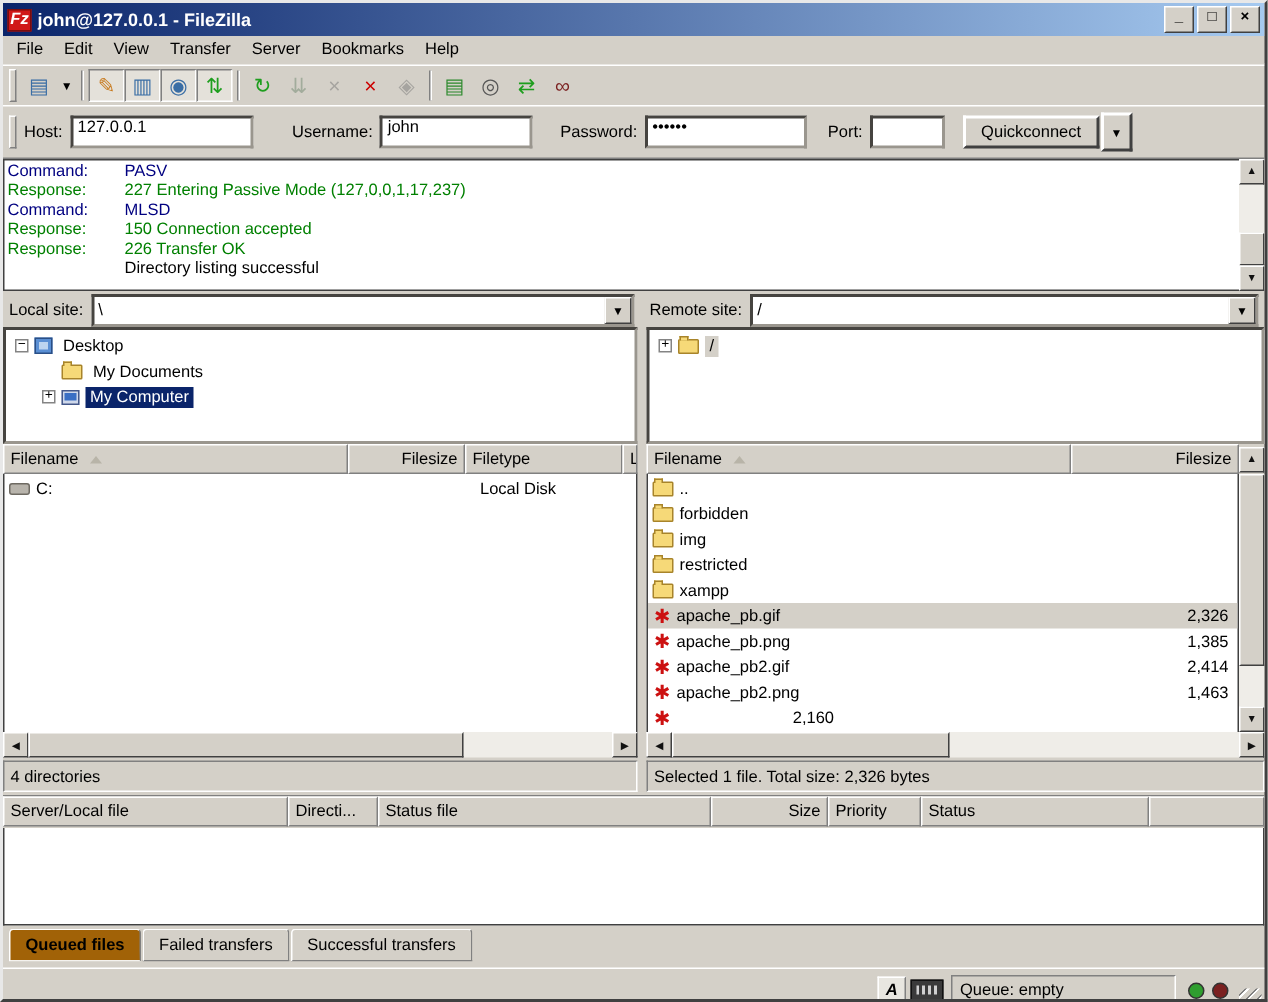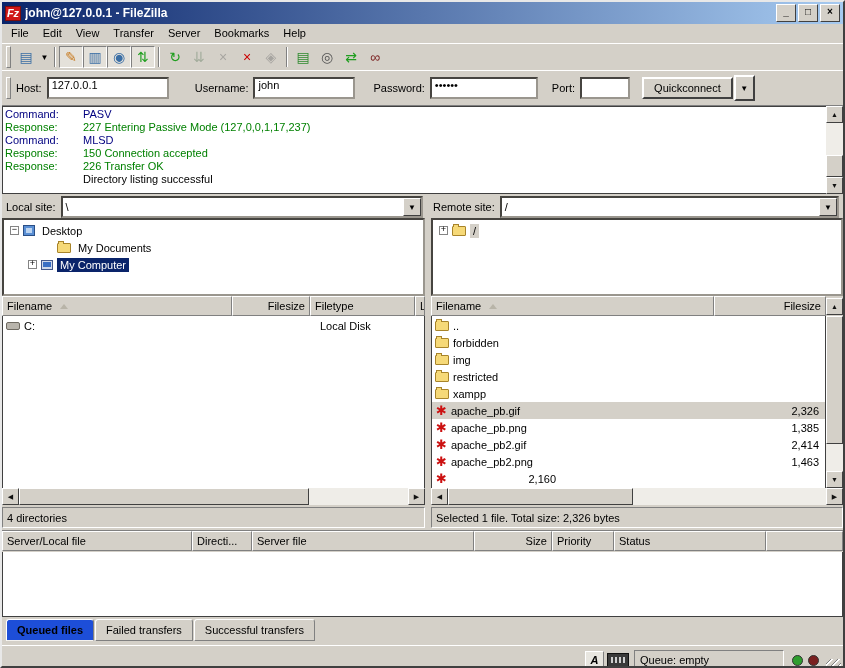--- a/index.html
+++ b/index.html
@@ -89,21 +89,21 @@
   
   .statusrow{height:23px;flex:0 0 23px;display:flex;align-items:stretch;font-size:11px;}
   .spanel{border:1px solid;border-color:#808080 #fff #fff #808080;display:flex;align-items:center;padding:0 4px;box-sizing:border-box;margin-top:2px;}
   
   .qsplit{height:2px;flex:0 0 2px;}
   .queueheaders{height:21px;flex:0 0 21px;display:flex;font-size:11px;border-top:1px solid #808080;}
   .queuebody{height:64px;flex:0 0 64px;background:#fff;border:1px solid #404040;border-top:none;}
   .tabsrow{height:26px;flex:0 0 26px;display:flex;align-items:flex-start;padding:2px 0 0 4px;font-size:11px;}
   .tab{height:20px;display:flex;align-items:center;padding:0 10px;background:#d4d0c8;
     border:1px solid;border-color:#fff #808080 #808080 #fff;border-radius:3px 3px 0 0;margin-right:1px;}
-  .tab.active{background:#1d4ed8;font-weight:bold;border-bottom-color:#f4f2ee;}
+  .tab.active{background:#a16207;font-weight:bold;border-bottom-color:#f4f2ee;}
   
   .bottombar{height:28px;flex:0 0 28px;display:flex;align-items:center;border-top:1px solid #fff;font-size:11px;padding:0 2px;}
   .bspacer{flex:1;}
   .ascii-ind{width:17px;height:17px;border:1px solid;border-color:#fff #808080 #808080 #fff;display:flex;align-items:center;justify-content:center;
     font-weight:bold;font-style:italic;font-size:11px;background:#e8e6e0;margin-right:3px;}
   .badge-ind{width:20px;height:12px;background:#3a3a3a;border:1px solid #111;margin-right:5px;position:relative;}
   .badge-ind:before{content:"";position:absolute;inset:3px 3px;background:repeating-linear-gradient(90deg,#cfcfcf 0 2px,#3a3a3a 2px 4px);}
   .queue-panel{width:150px;height:20px;border:1px solid;border-color:#808080 #fff #fff #808080;display:flex;align-items:center;padding:0 5px;box-sizing:border-box;margin-right:8px;}
   .led{width:9px;height:9px;border-radius:50%;margin-right:5px;border:1px solid #333;}
   .led.green{background:#2f9e2f;}
@@ -253,21 +253,21 @@
     </div>
   </div>
 
   <div class="treesrow">
     <div class="tree pane-l" style="display:block">
       <div class="titem" style="padding-left:6px">
         <span class="expander">−</span>
         <span class="ic ic-desktop"></span>
         <span class="tlabel">Desktop</span>
       </div>
-      <div class="titem" style="padding-left:40px">
+      <div class="titem" style="padding-left:24px">
         <span class="expander none"></span>
         <span class="ic ic-folder"></span>
         <span class="tlabel">My Documents</span>
       </div>
       <div class="titem" style="padding-left:24px">
         <span class="expander">+</span>
         <span class="ic ic-computer"></span>
         <span class="tlabel sel">My Computer</span>
       </div>
     </div>
@@ -405,21 +405,21 @@
   <div class="qsplit"></div>
 
   <div class="queueheaders">
     <div class="hcell" style="width:190px">
         <span>Server/Local file</span>
       </div>
     <div class="hcell" style="width:60px">
         <span>Directi...</span>
       </div>
     <div class="hcell" style="width:222px">
-        <span>Server file</span>
+        <span>Status file</span>
       </div>
     <div class="hcell right" style="width:78px">
         <span>Size</span>
       </div>
     <div class="hcell" style="width:62px">
         <span>Priority</span>
       </div>
     <div class="hcell" style="width:152px">
         <span>Status</span>
       </div>

